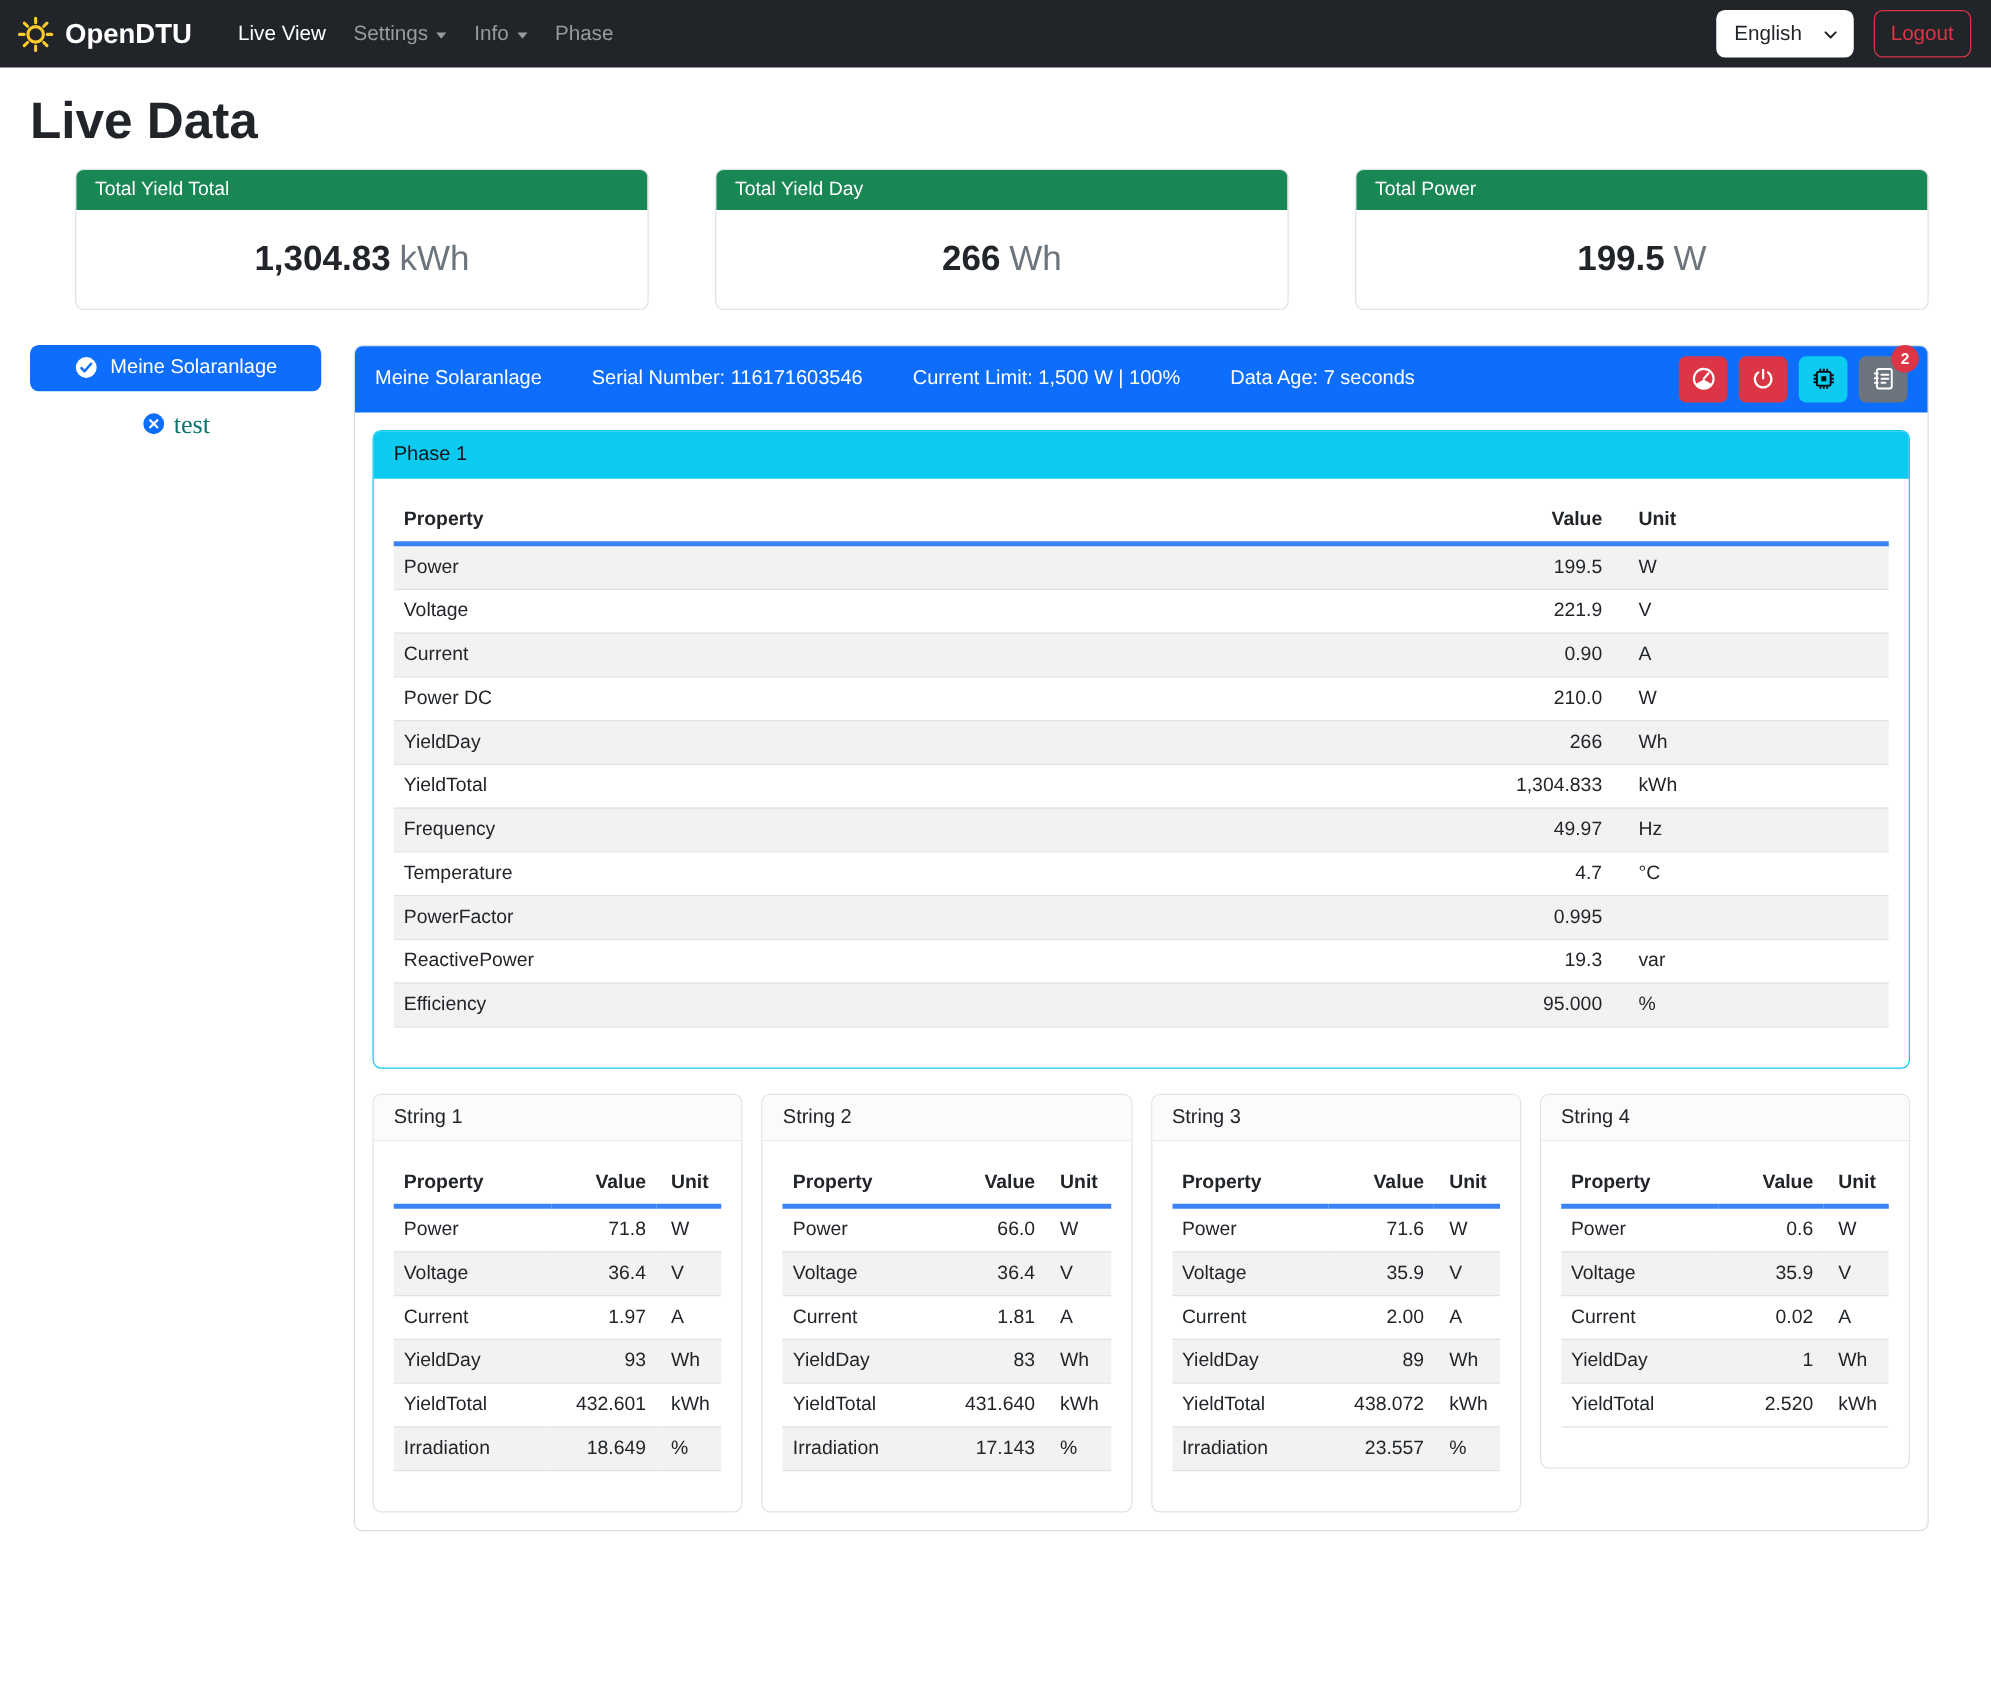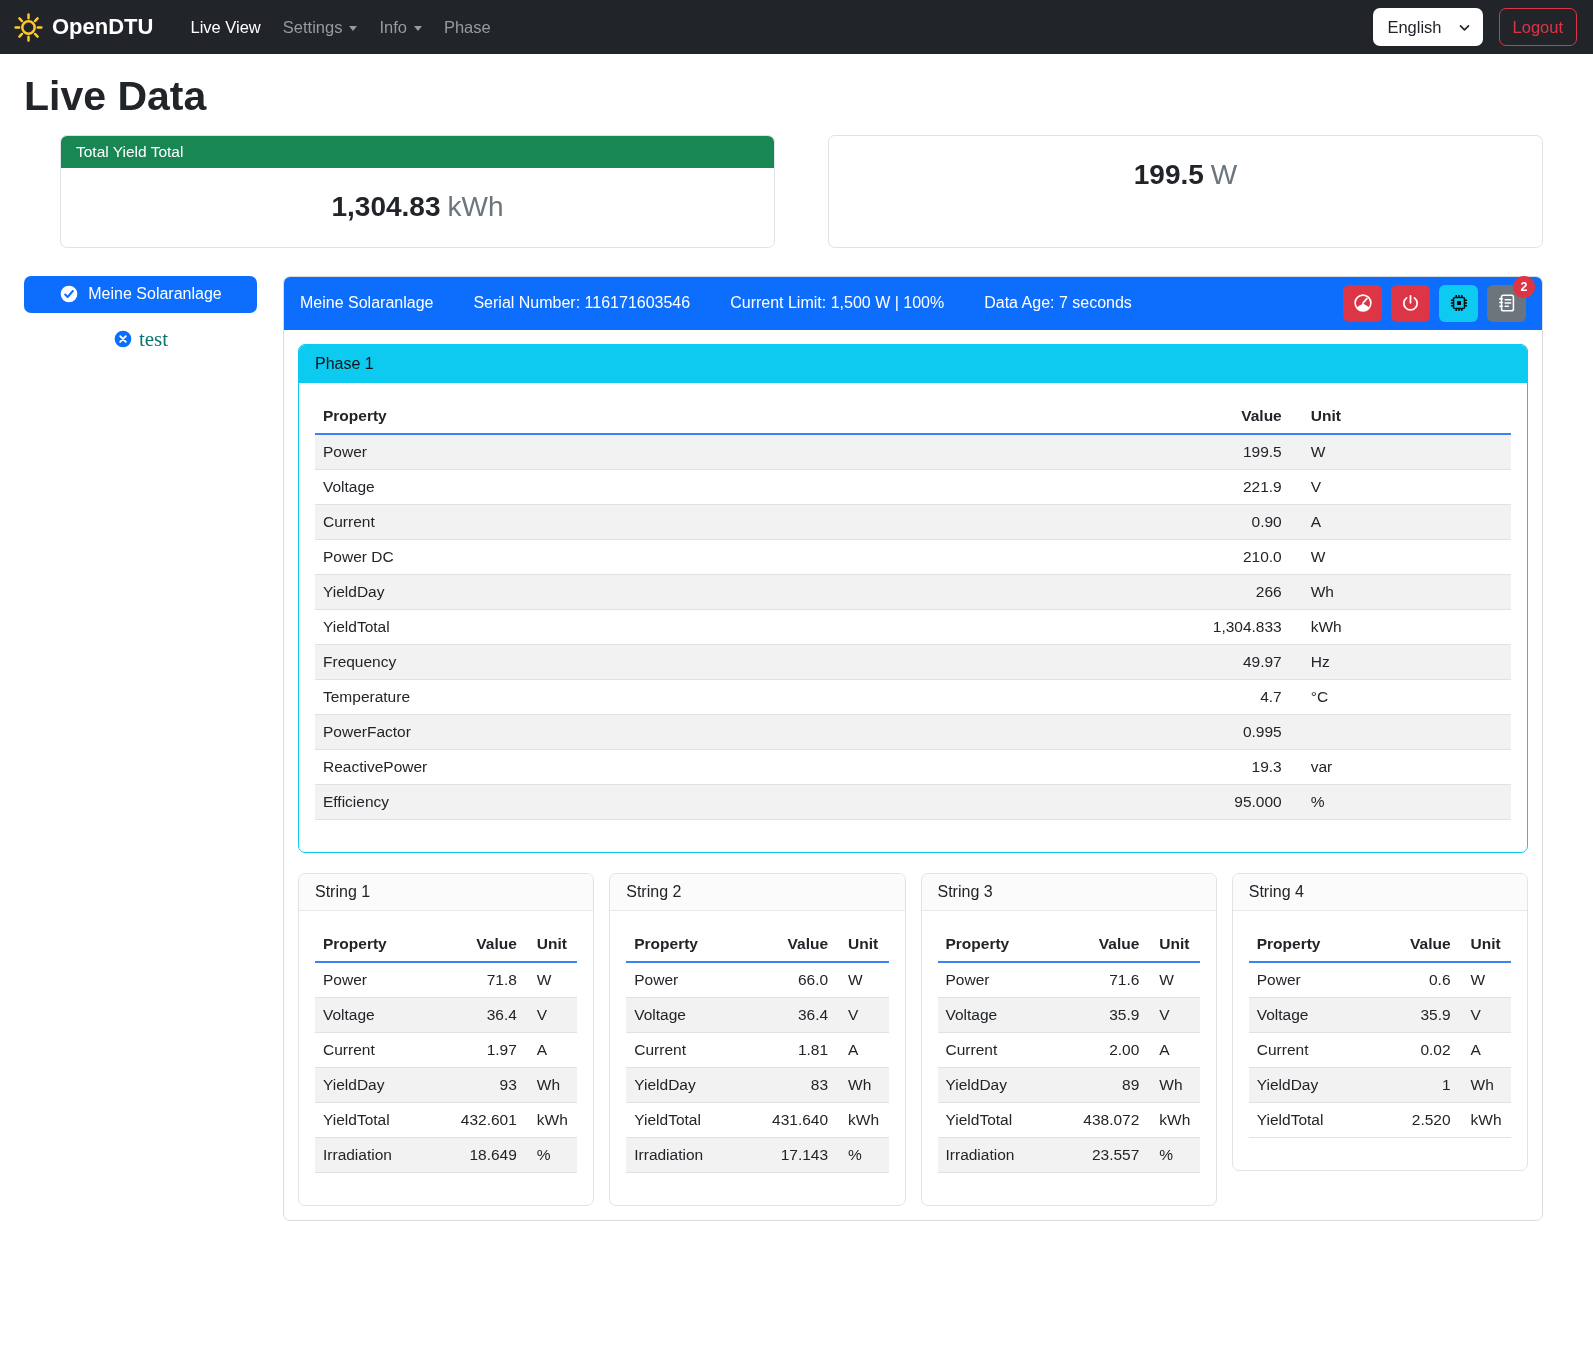--- a/index.html
+++ b/index.html
@@ -52,21 +52,21 @@
   .phase-card .card-header { background:#0dcaf0; color:#101418; padding:10px 16px; font-size:16px; border-radius:6px 6px 0 0; }
   .strings-row { display:flex; gap:15px; align-items:flex-start; }
   .string-card { border:1px solid #dfe3e7; flex:1 1 0; }
   .string-card .card-header { background:#fbfbfc; border-bottom:1px solid #e6e9ec; padding:9px 16px; font-size:16px; border-radius:6px 6px 0 0; color:#212529; }
   .card-body { padding:16px; }
 
   
   table { width:100%; border-collapse:collapse; font-size:15.5px; margin-bottom:16px; }
   th, td { text-align:left; padding:8px 8px; border-bottom:1px solid #dee2e6; font-weight:400; }
   tbody th { font-weight:400; }
-  thead th { font-weight:700; border-bottom:2px solid #3b82f6; }
+  thead th { font-weight:700; border-bottom:4px solid #3b82f6; }
   .col-val { text-align:right; }
   .phase-table .col-val { width:11%; padding-right:14px; }
   .phase-table .col-unit { width:18%; padding-left:15px; }
   .string-table .col-val { width:32%; }
   .string-table .col-unit { width:20%; padding-left:12px; }
   .striped-odd tbody tr:nth-child(odd) { background:#f2f2f2; }
   .striped-even tbody tr:nth-child(even) { background:#f2f2f2; }
 </style>
 </head>
 <body>
@@ -114,22 +114,29 @@
 
   <div class="summary-row">
 
       <div class="summary-card">
         <div class="head">Total Yield Total</div>
         <div class="body">
           <span class="value">1,304.83</span><span class="unit">kWh</span>
         </div>
       </div>
 
-
       <div class="summary-card">
+        <div class="head">Total Yield Day</div>
+        <div class="body">
+          <span class="value">266</span><span class="unit">Wh</span>
+        </div>
+      </div>
+
+      <div class="summary-card">
+        <div class="head">Total Power</div>
         <div class="body">
           <span class="value">199.5</span><span class="unit">W</span>
         </div>
       </div>
     </div>
 
   <div class="content-row">
 
     <div class="sidebar">
       <button class="btn-inverter">

